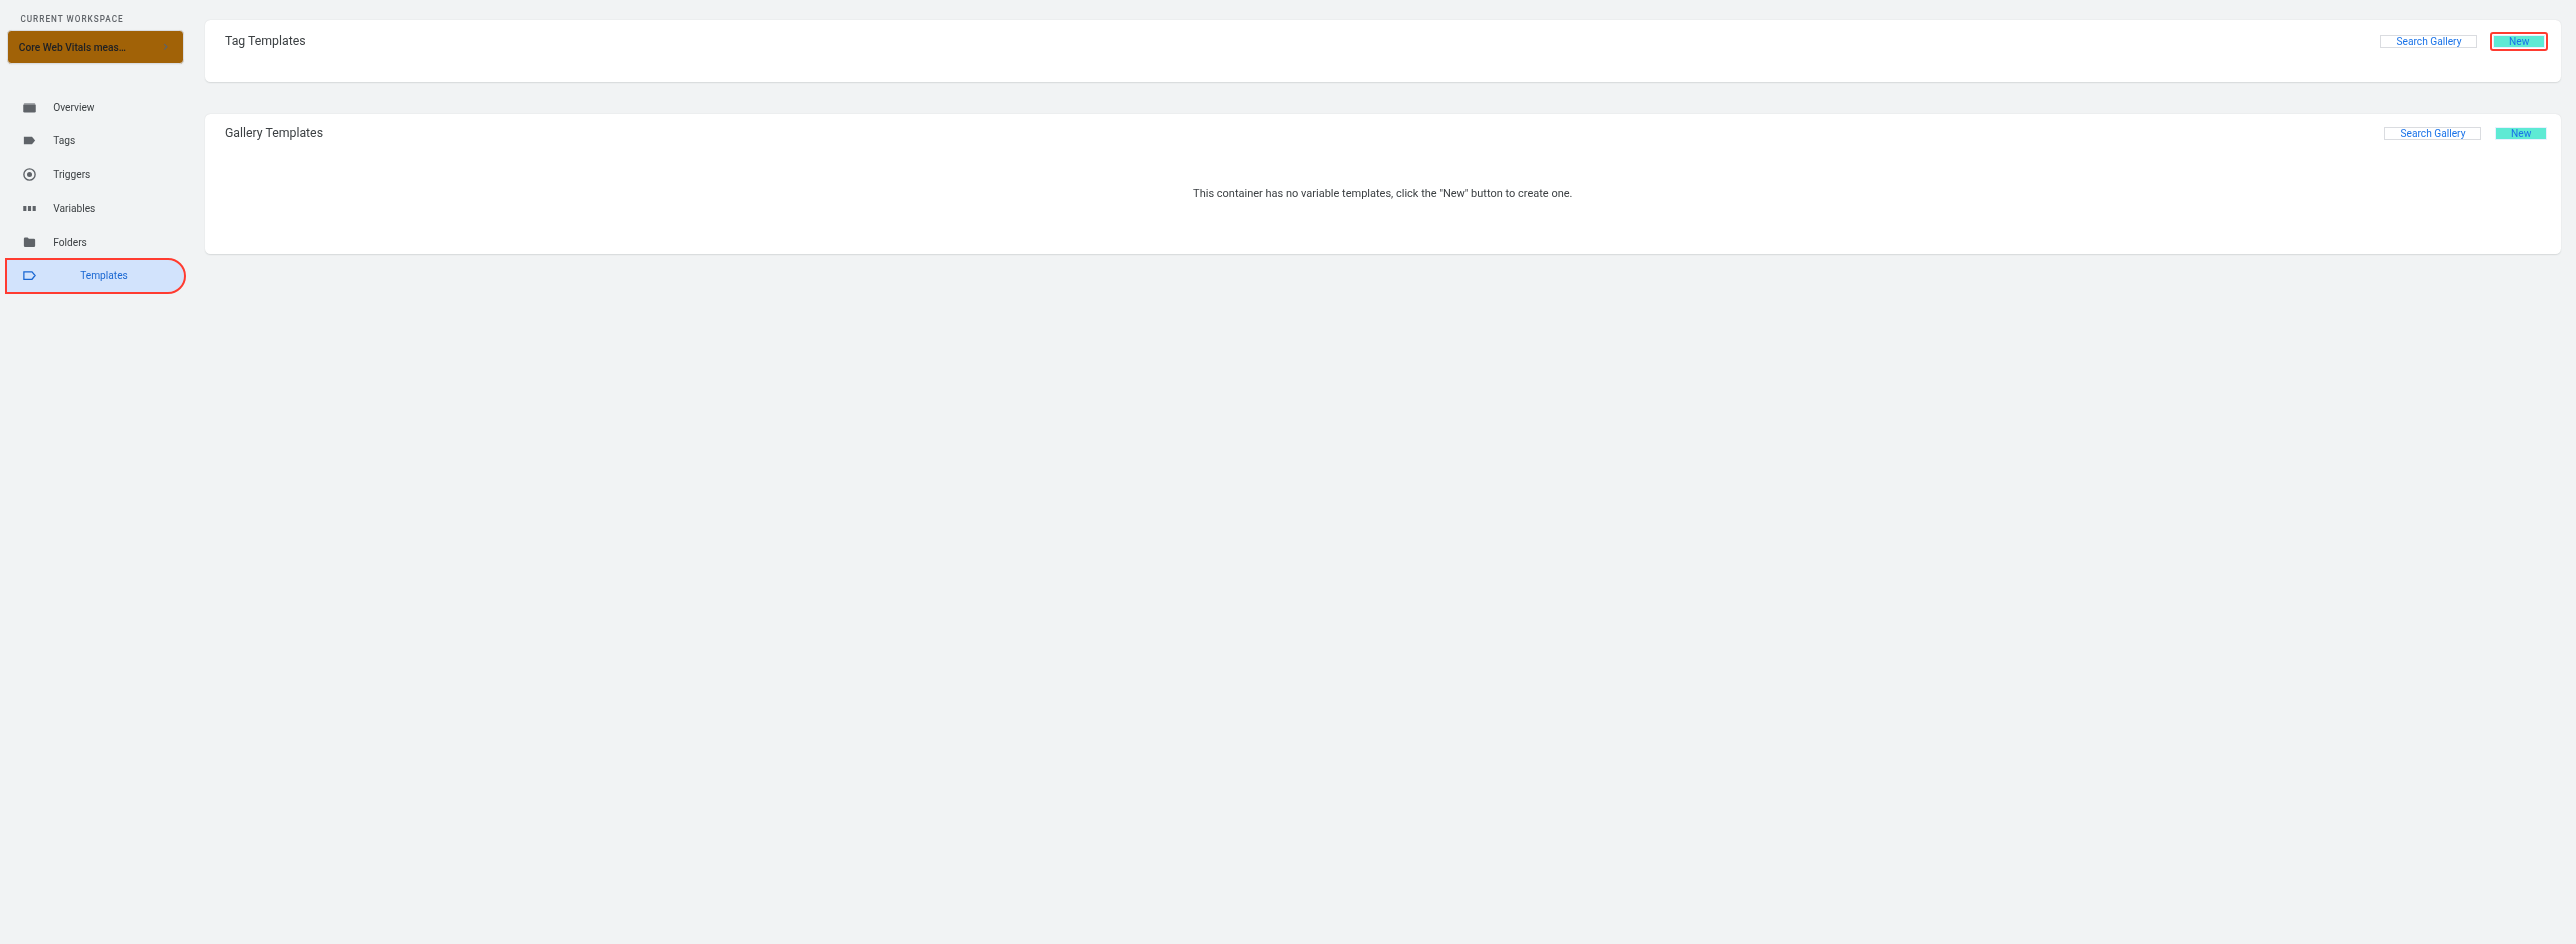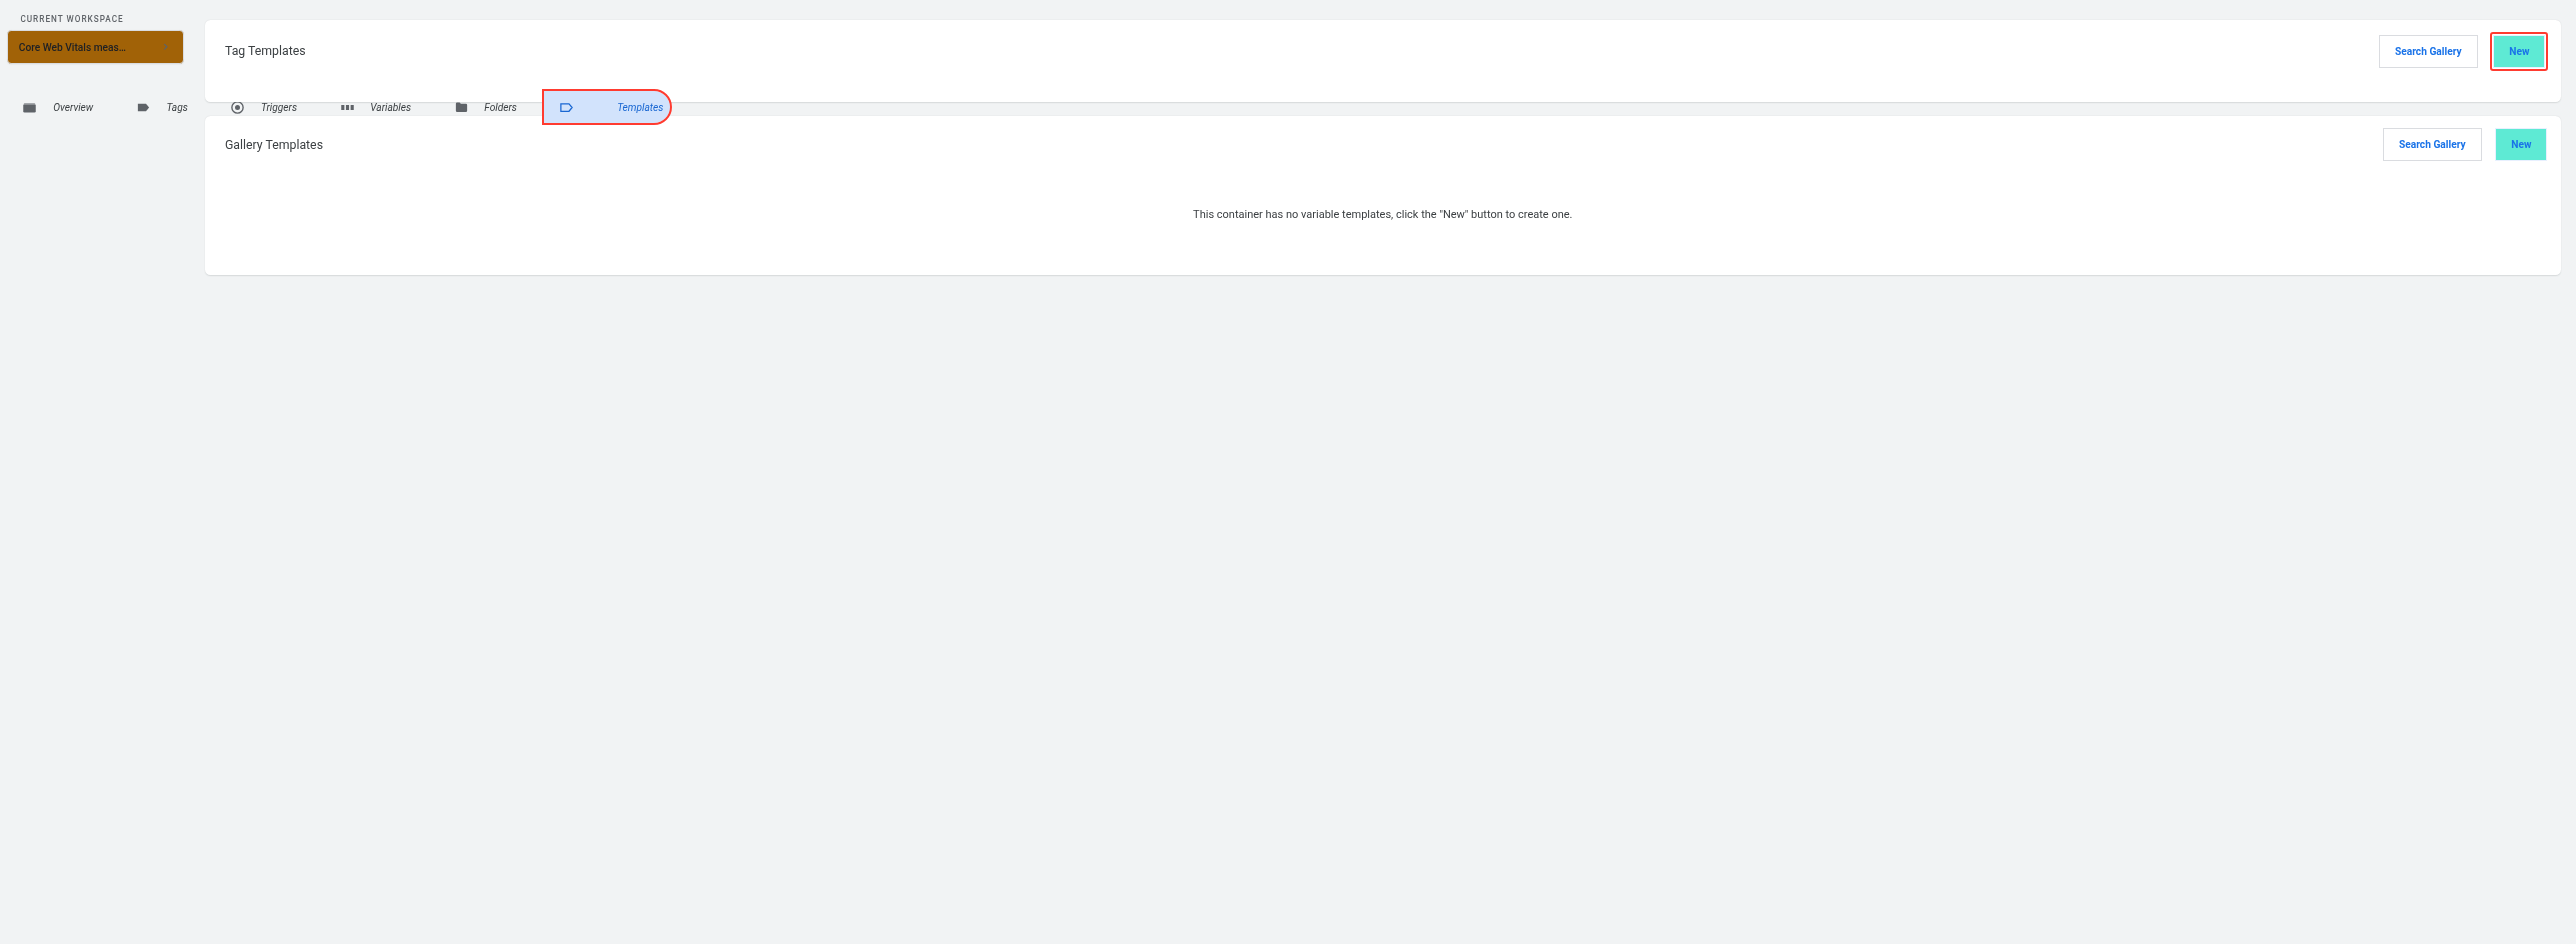--- a/index.html
+++ b/index.html
@@ -49,22 +49,22 @@
     text-overflow: ellipsis;
     max-width: 136px;
   }
   .workspace-select .chev {
     width: 12.3px; height: 12.3px; color: #5f6368;
     display:flex;align-items:center;justify-content:center;
   }
   .nav {
     margin-top: 27px;
     display: flex;
-    gap: 20px;
-    font-style: italic;
+    flex-direction: column;
+    gap: 1px;
   }
   .nav-item {
     display: flex;
     align-items: center;
     gap: 15px;
     padding: 8.2px 6.8px 8.2px 15px;
     border-radius: 0 16.4px 16.4px 0;
     cursor: pointer;
     color: #5f6368;
   }
@@ -82,21 +82,21 @@
   }
   .nav-item.active .label { color: #1967d2; margin-left: 27px; }
   .nav-item.active .icon { color: #1967d2; }
 
   
   .main {
     flex: 1;
     padding: 20.4px 15px 20.4px 13.6px;
     display: flex;
     flex-direction: column;
-    gap: 14px;
+    gap: 32px;
   }
   .panel {
     background: #fff;
     border-radius: 5.5px;
     box-shadow: 0 0.7px 1.4px rgba(60,64,67,0.15);
     padding-bottom: 27px;
     overflow: hidden;
   }
   .panel-header {
     display: flex;
@@ -109,22 +109,22 @@
     color: #3c4043;
     font-weight: 400;
   }
   .panel-actions {
     display: flex;
     gap: 13.6px;
     align-items: center;
   }
   .btn {
     font-size: 10.2px;
-    font-weight: 700;
-    padding: 10px 15px;
+    font-weight: 400;
+    padding: 0 15px;
     border-radius: 0;
     border: 0.7px solid #dadce0;
     background: #fff;
     color: #1a73e8;
     cursor: pointer;
     font-family: inherit;
   }
   .btn.plain {
     border: 0.7px solid #dadce0;
     background: #fff;

